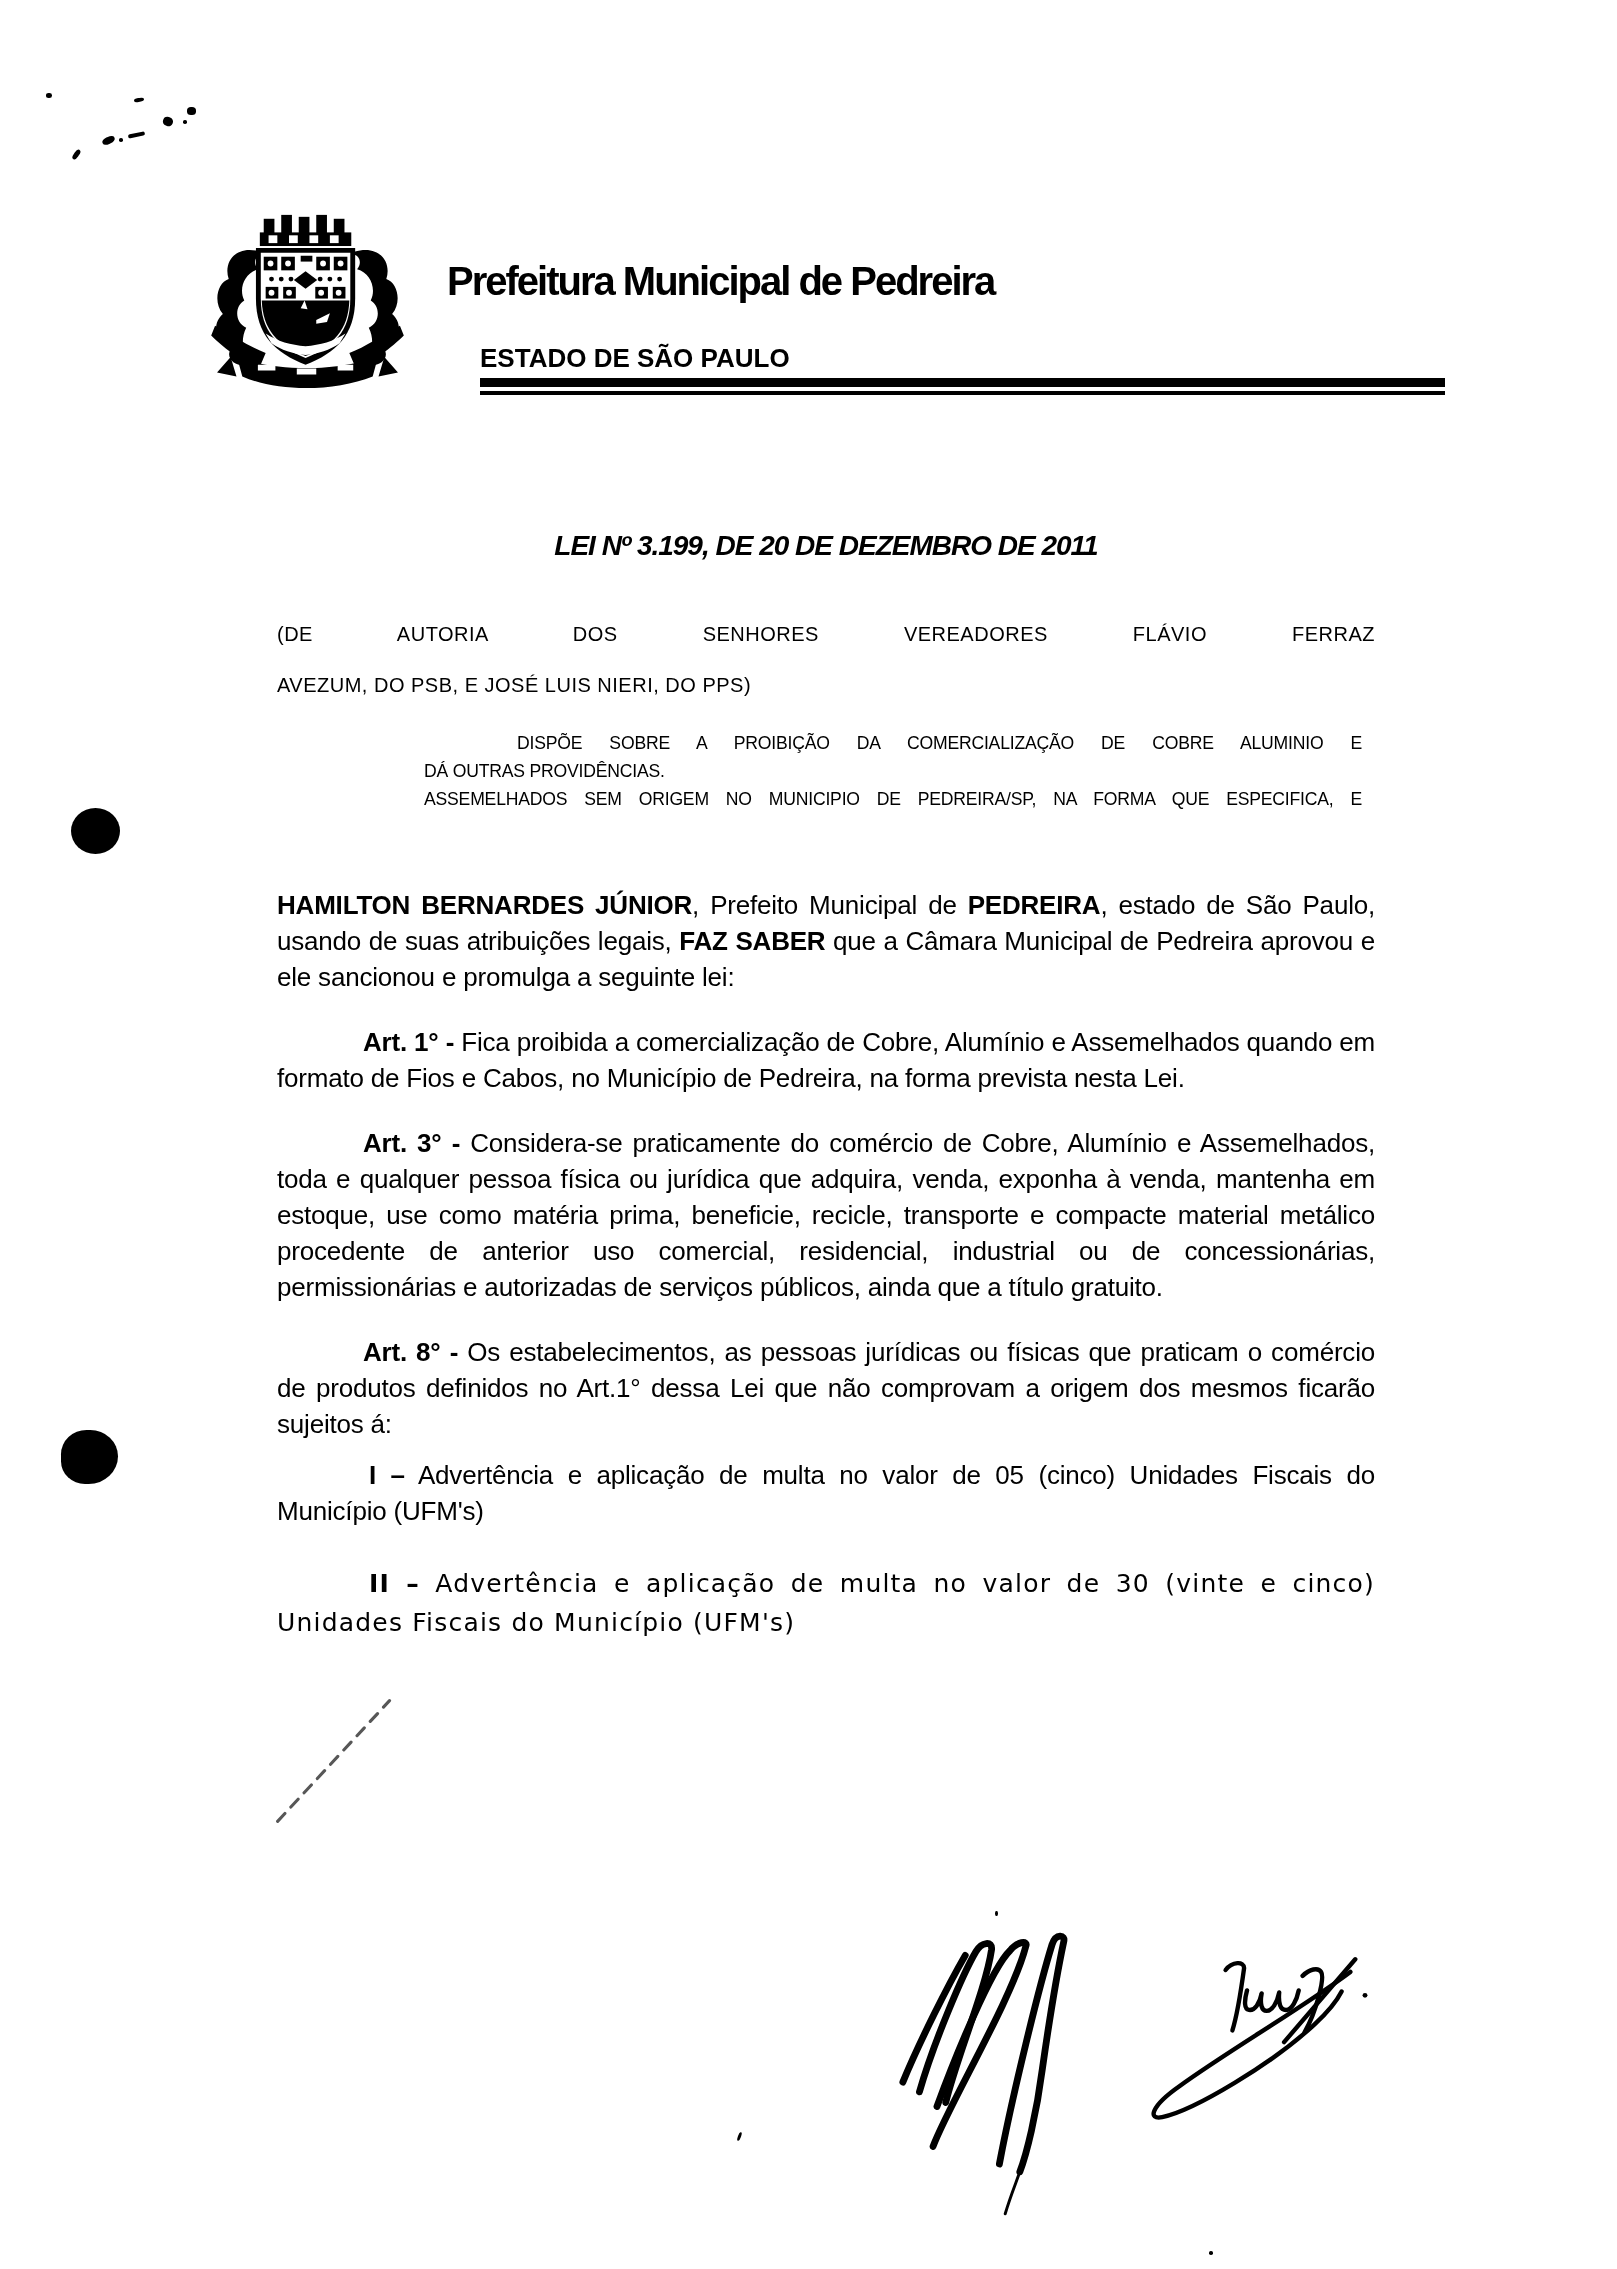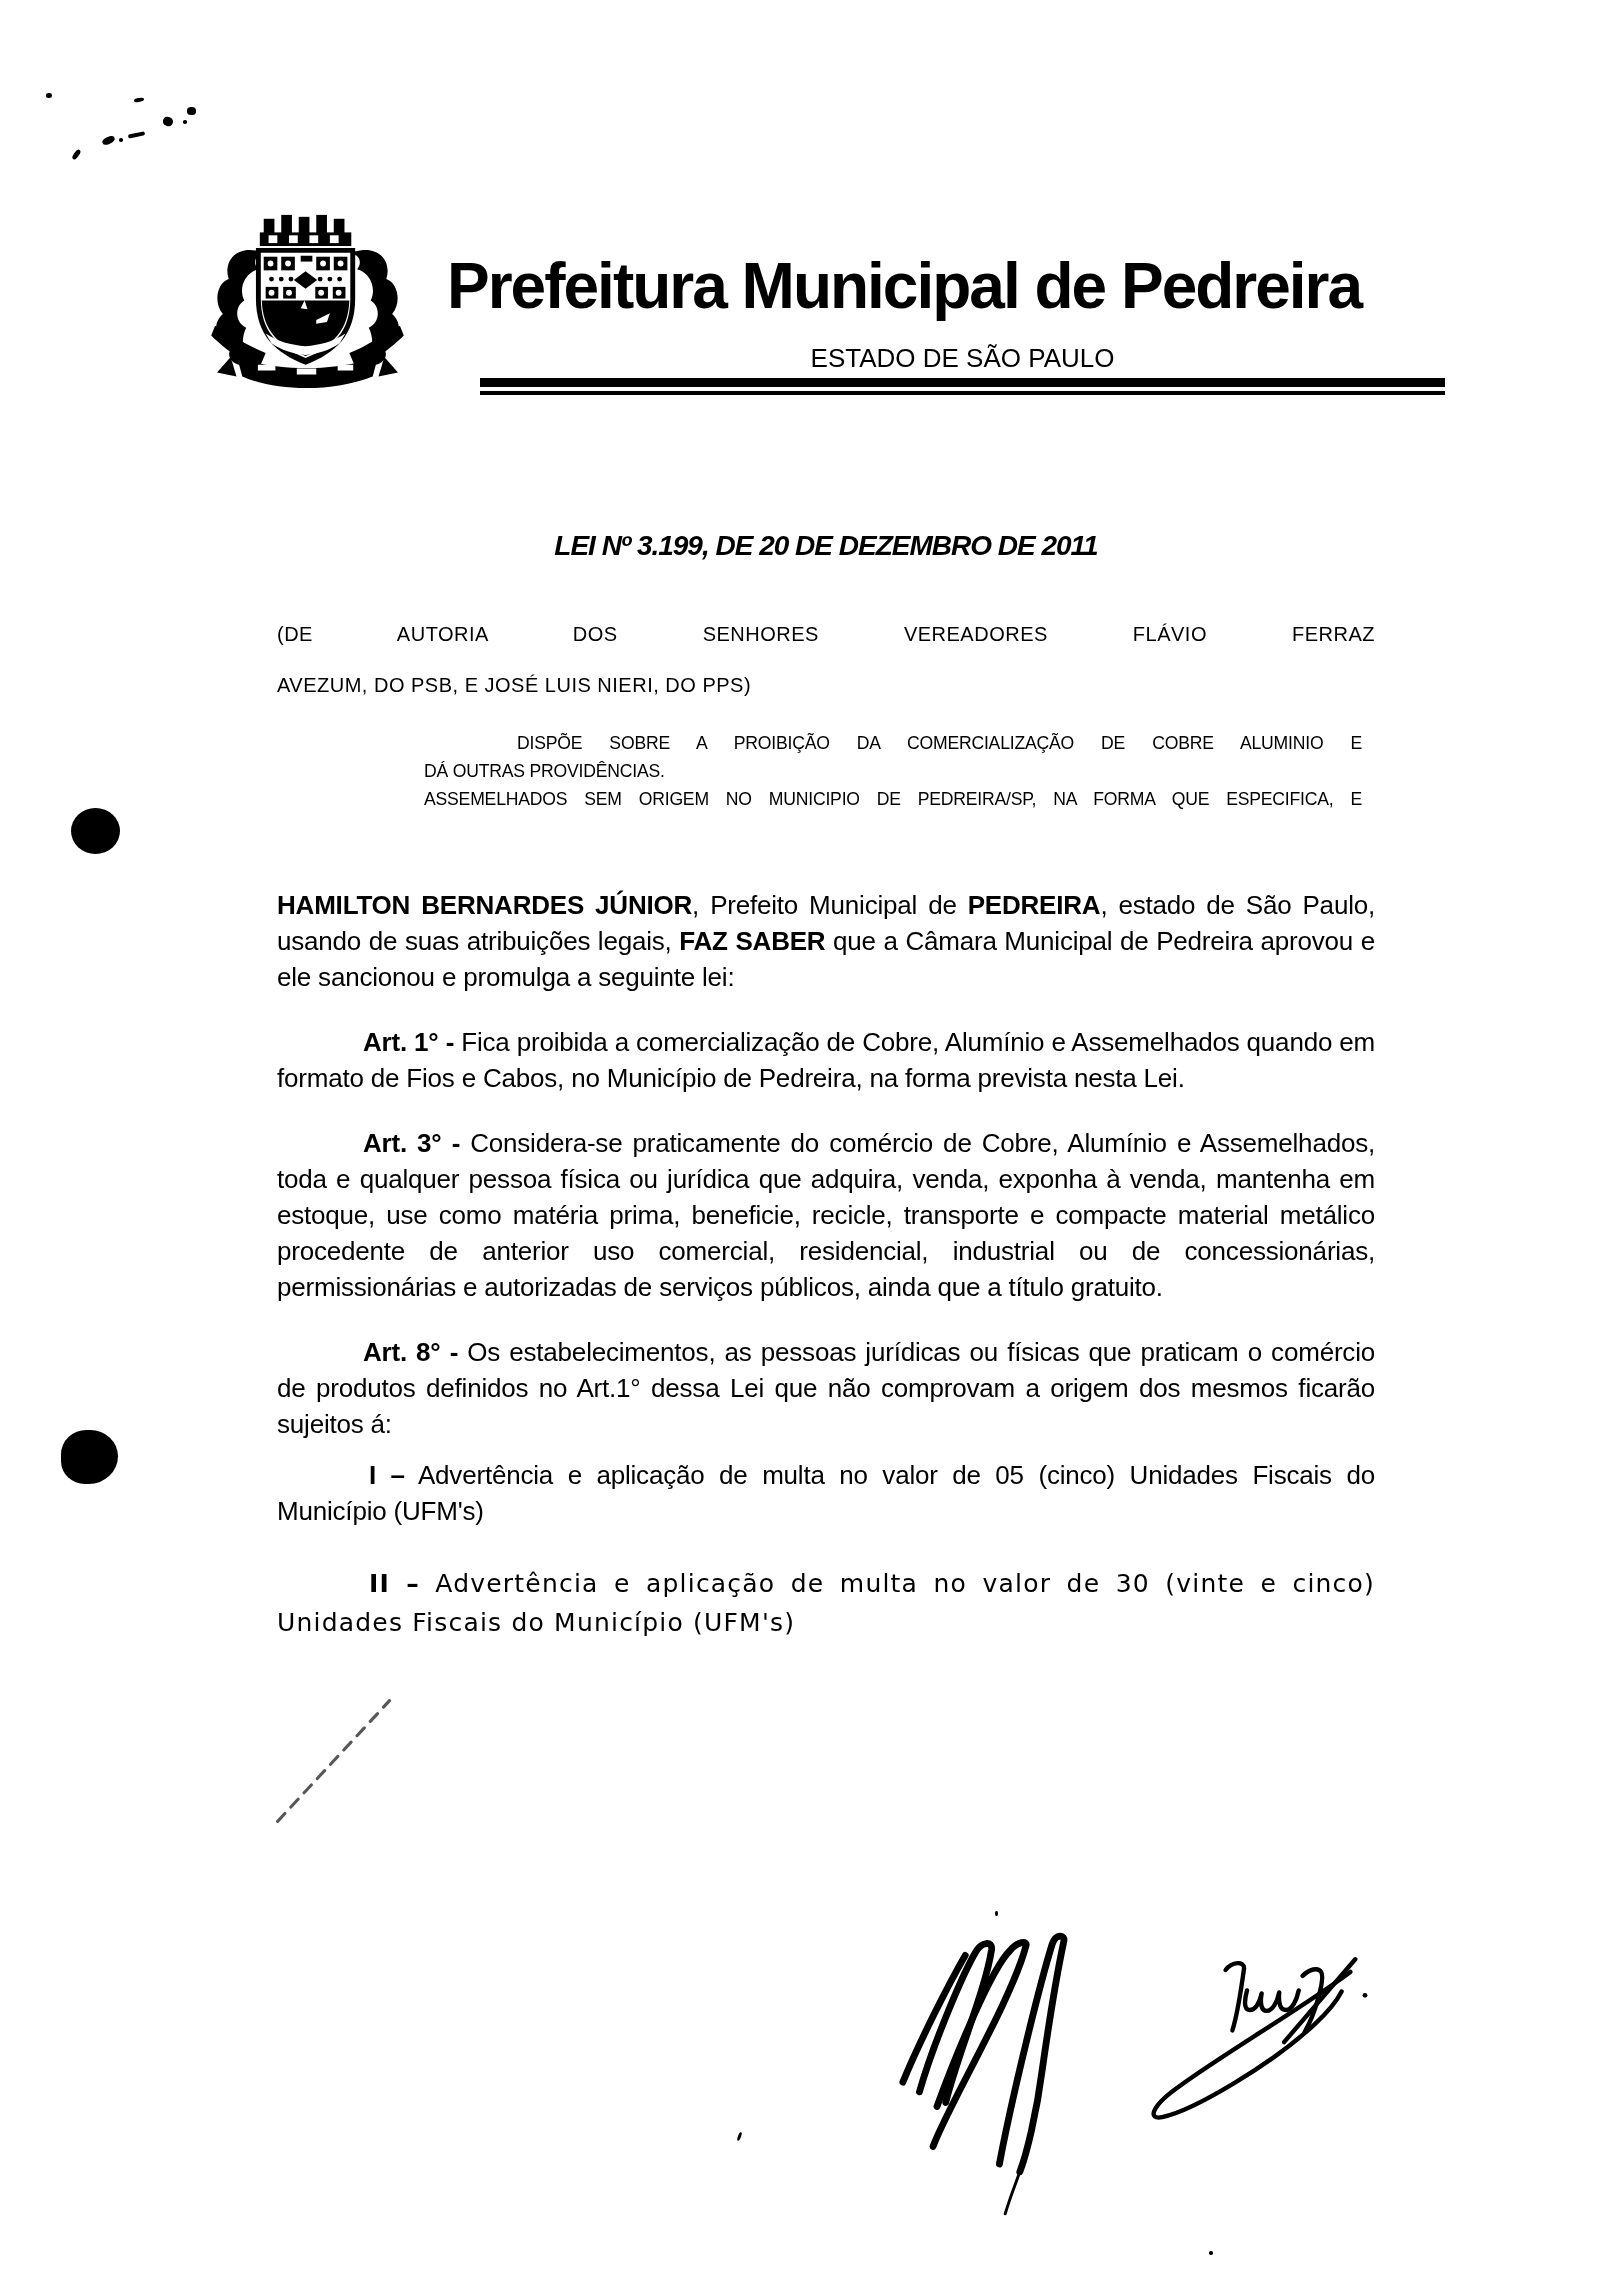--- a/index.html
+++ b/index.html
@@ -7,26 +7,26 @@
     position:relative;
     width:1618px;height:2269px;
     background:#ffffff;
     font-family:"Liberation Sans", sans-serif;
     color:#000;
     overflow:hidden;
   }
   
   .emblem{position:absolute;left:207px;top:211px;width:201px;height:179px;}
   .hdr-title{
-    position:absolute;left:447px;top:249px;width:985px;
-    font-size:64px;font-weight:bold;letter-spacing:-2px;white-space:nowrap;
+    position:absolute;left:447px;top:259px;width:985px;
+    font-size:40px;font-weight:bold;letter-spacing:-2px;white-space:nowrap;
   }
   .hdr-sub{
-    position:absolute;left:480px;top:343px;width:965px;text-align:center;
-    font-size:26px;font-weight:normal;letter-spacing:0px;
+    position:absolute;left:480px;top:343px;width:965px;
+    font-size:26px;font-weight:bold;letter-spacing:0px;
   }
   .rule-thick{position:absolute;left:480px;top:378px;width:965px;height:8.8px;background:#000;}
   .rule-thin{position:absolute;left:480px;top:391px;width:965px;height:3.9px;background:#000;}
   
   .law-title{
     position:absolute;left:277px;top:530px;width:1098px;text-align:center;
     font-size:28px;font-weight:bold;font-style:italic;letter-spacing:-1px;white-space:nowrap;
   }
   .authorship{
     position:absolute;left:277px;top:609px;width:1098px;

